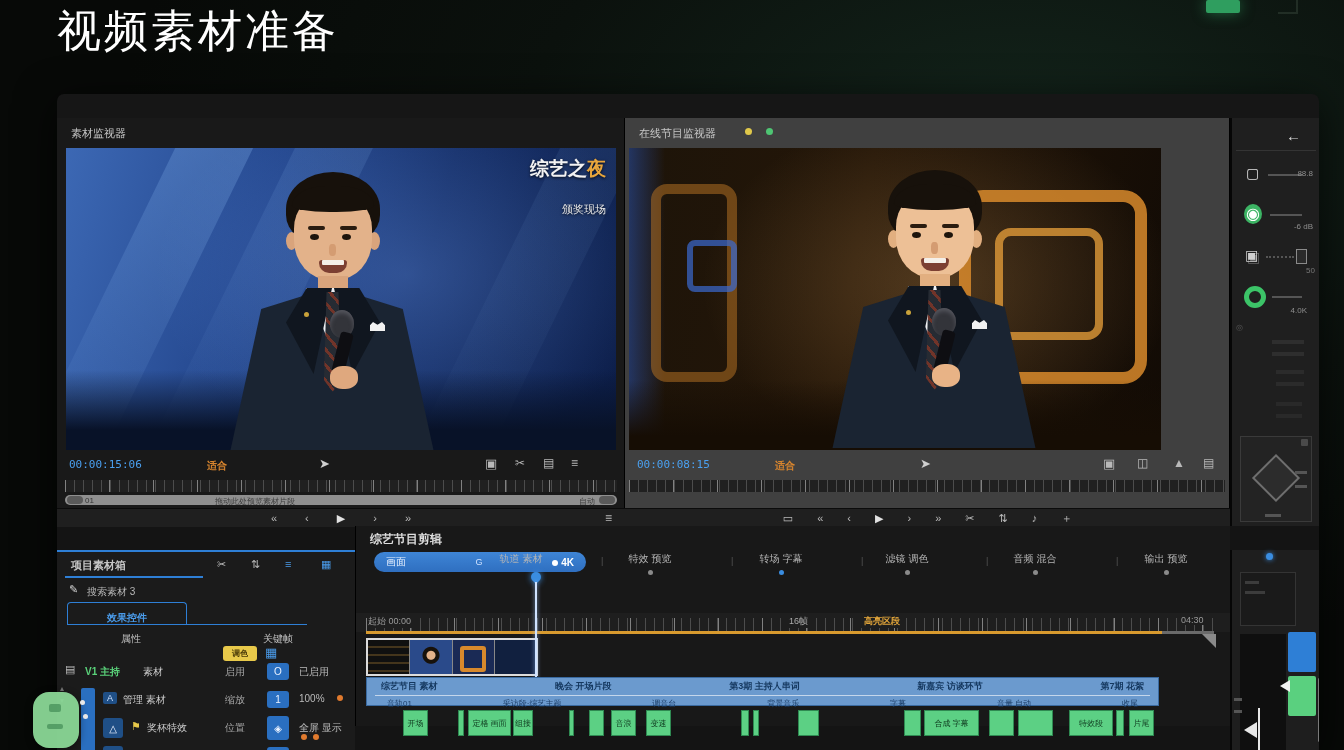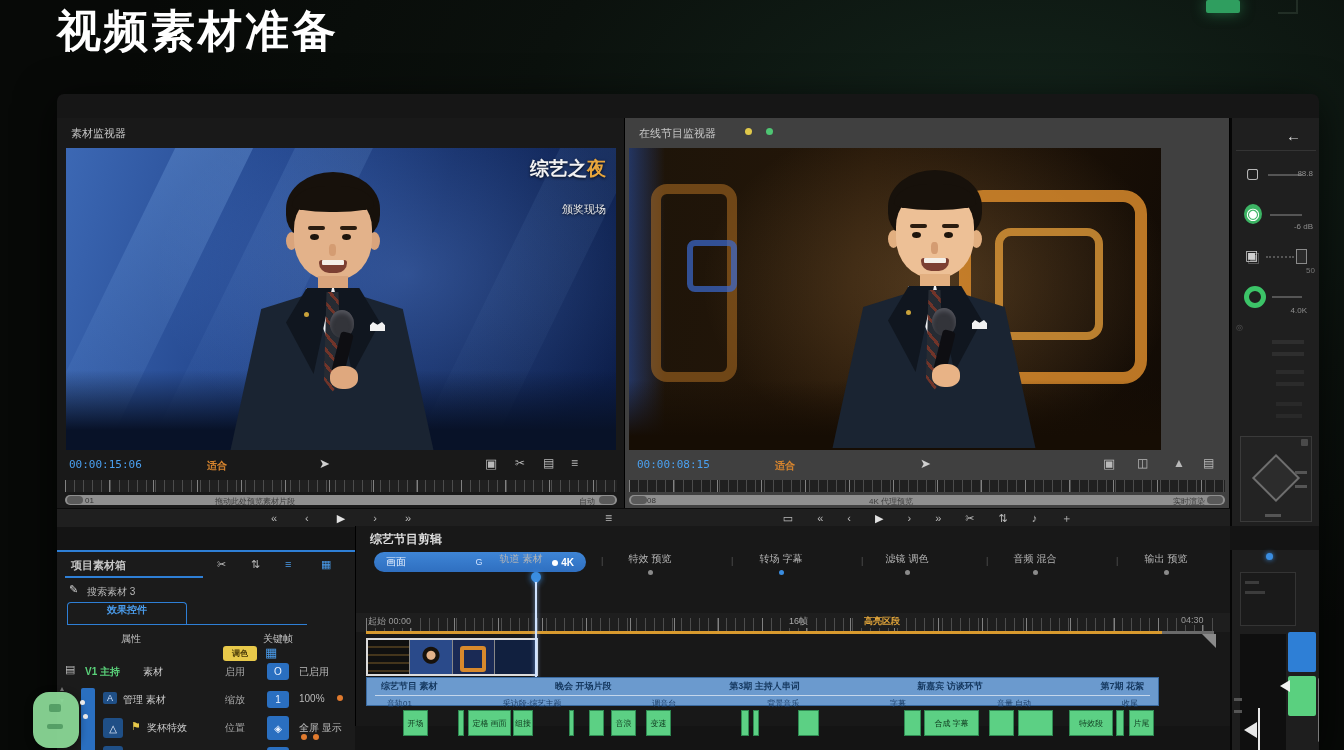--- a/index.html
+++ b/index.html
@@ -65,21 +65,21 @@
   .orect{position:absolute;border-style:solid;border-color:#d8892c;border-radius:24px;opacity:.85}
 </style>
 </head>
 <body>
 
 <div class="a" style="left:0;top:0;width:1344px;height:750px">
 
   <div class="a" style="left:1206px;top:0;width:34px;height:13px;background:#2f9e5f;border-radius:2px;box-shadow:0 0 14px rgba(47,158,95,.6)"></div>
   <div class="a" style="left:1278px;top:0;width:18px;height:12px;border-bottom:2px solid #36453a;border-right:2px solid #36453a;opacity:.5"></div>
 
-  <h1 class="a" style="left:57px;top:2px;margin:0;font-size:44px;font-weight:700;color:#ffffff;letter-spacing:3px">视频素材准备</h1>
+  <h1 class="a" style="left:57px;top:2px;margin:0;font-size:44px;font-weight:400;color:#ffffff;letter-spacing:3px">视频素材准备</h1>
 
   <div class="win">
 
 
     <div class="appbody">
 
       <section class="panel" style="left:0;top:0;width:568px;height:408px;background:#191919;border-right:1px solid #000">
         <span class="a phead" style="left:14px;top:8px">素材监视器</span>
 
         <div class="a" style="left:9px;top:30px;width:550px;height:302px;overflow:hidden;
@@ -197,27 +197,20 @@
 
         <span class="a tcb" style="left:12px;top:340px">00:00:08:15</span>
         <span class="a fit" style="left:150px;top:341px">适合</span>
         <span class="a ic" style="left:295px;top:339px;font-size:13px;color:#d0d0d0">➤</span>
         <span class="a ic" style="left:478px;top:339px;font-size:13px">▣</span>
         <span class="a ic" style="left:512px;top:339px;font-size:12px">◫</span>
         <span class="a ic" style="left:548px;top:339px;font-size:12px">▲</span>
         <span class="a ic" style="left:578px;top:339px;font-size:12px">▤</span>
 
         <div class="a ticks" style="left:4px;top:362px;width:596px;height:12px;background-color:#202020"></div>
-        <div class="a sbar" style="left:4px;top:377px;width:596px;height:10px">
-          <div class="scap" style="left:2px"></div>
-            <div class="scap" style="right:2px"></div>
-          <span class="a" style="left:18px;top:1px;font-size:8px;color:#333">08</span>
-          <span class="a" style="left:240px;top:1px;font-size:8px;color:#3c3c3c">4K 代理预览</span>
-          <span class="a" style="right:20px;top:1px;font-size:8px;color:#3c3c3c">实时渲染</span>
-        </div>
         <div class="a trow" style="left:0;top:390px;width:605px;height:18px;background:#1f1f1f;border-top:1px solid #0b0b0b;gap:24px">
           <span class="ic">▭</span>
           <span class="ic">«</span>
           <span class="ic">‹</span>
           <span class="ic" style="color:#e2e2e2">▶</span>
           <span class="ic">›</span>
           <span class="ic">»</span>
           <span class="ic">✂</span>
           <span class="ic">⇅</span>
           <span class="ic">♪</span>
@@ -268,21 +261,21 @@
         <div class="a" style="left:8px;top:24px;width:138px;height:2px;background:#2e7fd6"></div>
         <span class="a ic" style="left:160px;top:7px">✂</span>
         <span class="a ic" style="left:194px;top:7px">⇅</span>
         <span class="a ic" style="left:228px;top:7px;color:#4a9ae8">≡</span>
         <span class="a ic" style="left:264px;top:7px;color:#4a9ae8">▦</span>
 
         <span class="a ic" style="left:12px;top:32px;color:#cfcfcf">✎</span>
         <span class="a" style="left:30px;top:33px;font-size:10px;color:#b8b8b8">搜索素材 3</span>
 
         <div class="a" style="left:10px;top:50px;width:118px;height:22px;border:1px solid #2e7fd6;border-bottom:none;border-radius:4px 4px 0 0;
-                    display:flex;align-items:flex-start;justify-content:center">
+                    display:flex;align-items:flex-end;justify-content:center">
           <span style="font-size:10px;color:#4a9ae8;font-weight:bold">效果控件</span>
         </div>
         <div class="a" style="left:10px;top:72px;width:240px;height:1px;background:#2e7fd6"></div>
 
         <span class="a" style="left:64px;top:80px;font-size:10px;color:#c0c0c0">属性</span>
         <span class="a" style="left:206px;top:80px;font-size:10px;color:#c0c0c0">关键帧</span>
 
         <span class="a" style="left:166px;top:94px;width:34px;background:#e8c94a;color:#4a3a08;font-size:8px;text-align:center;border-radius:3px;padding:2px 0;font-weight:bold">调色</span>
         <span class="a ic" style="left:208px;top:94px;color:#4a9ae8;font-size:13px">▦</span>
 

